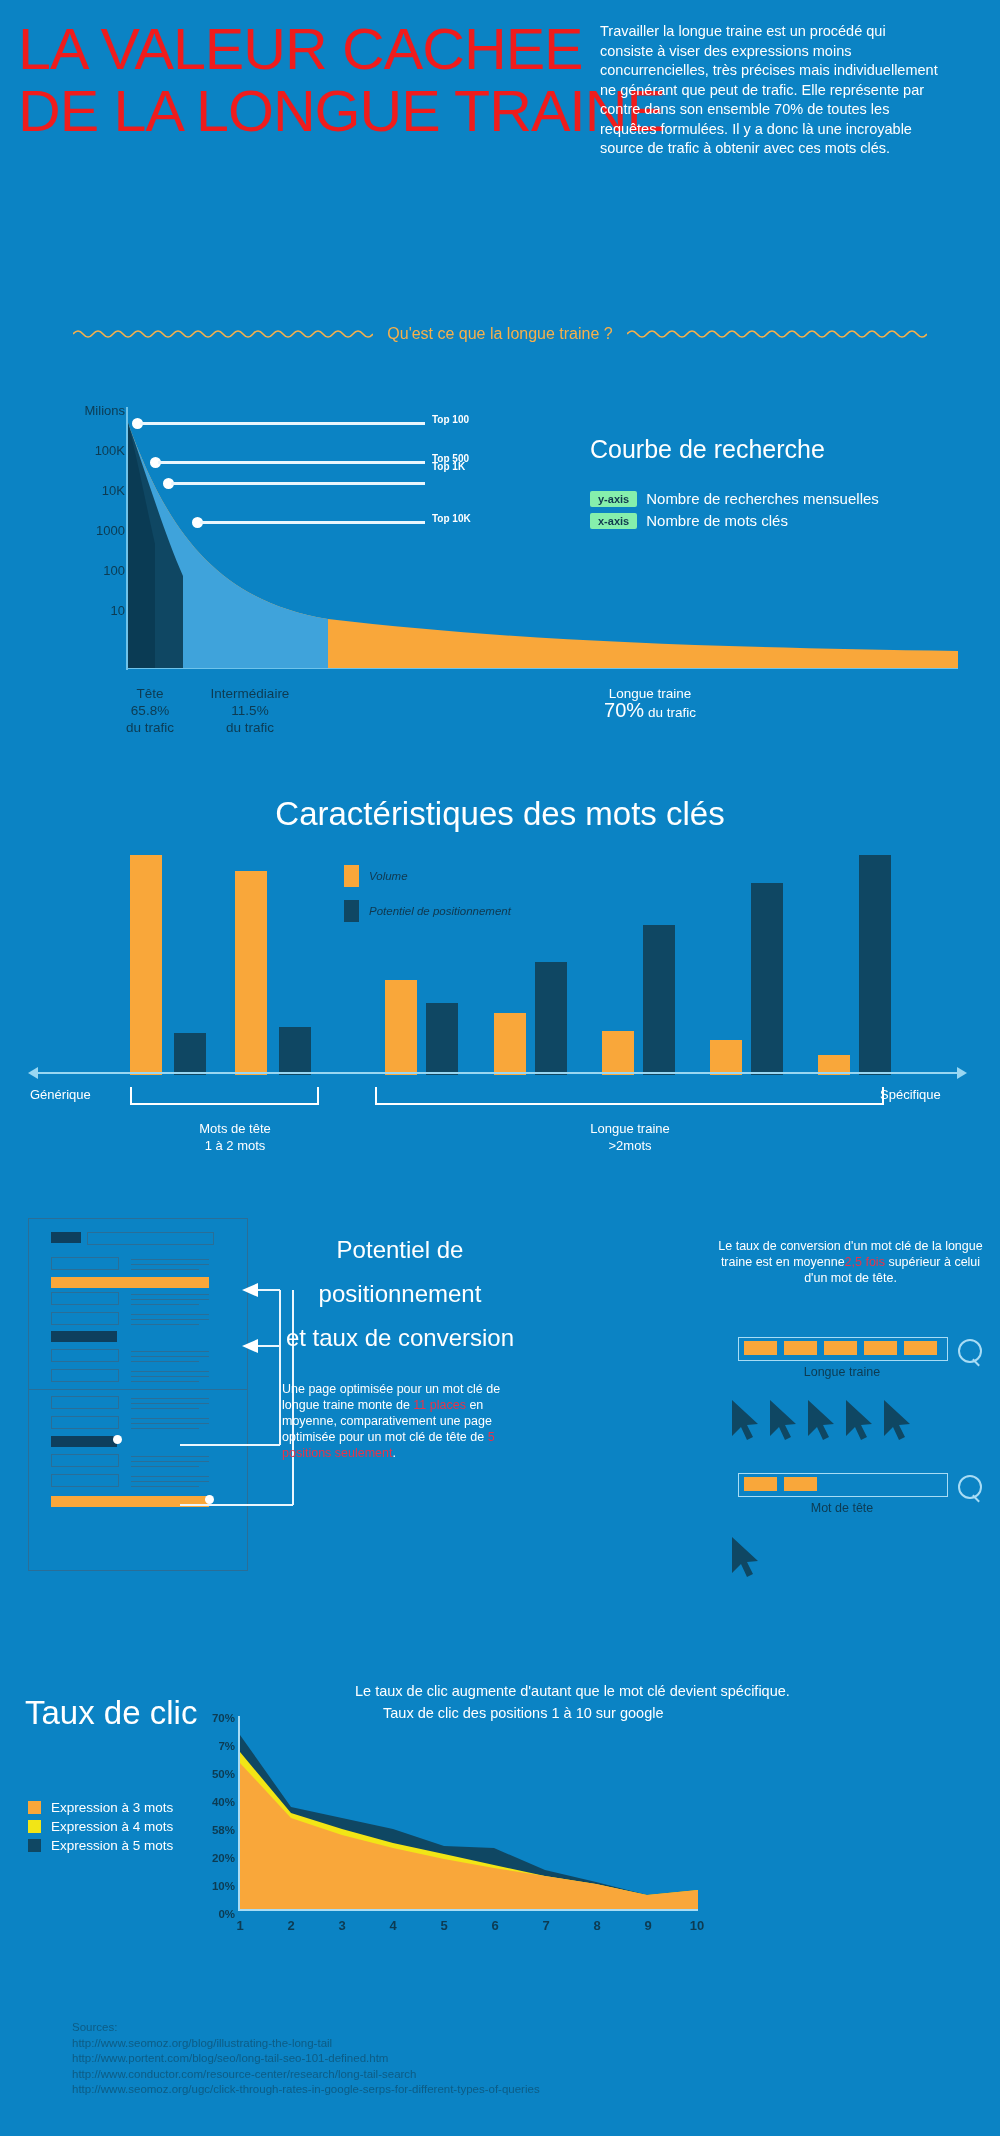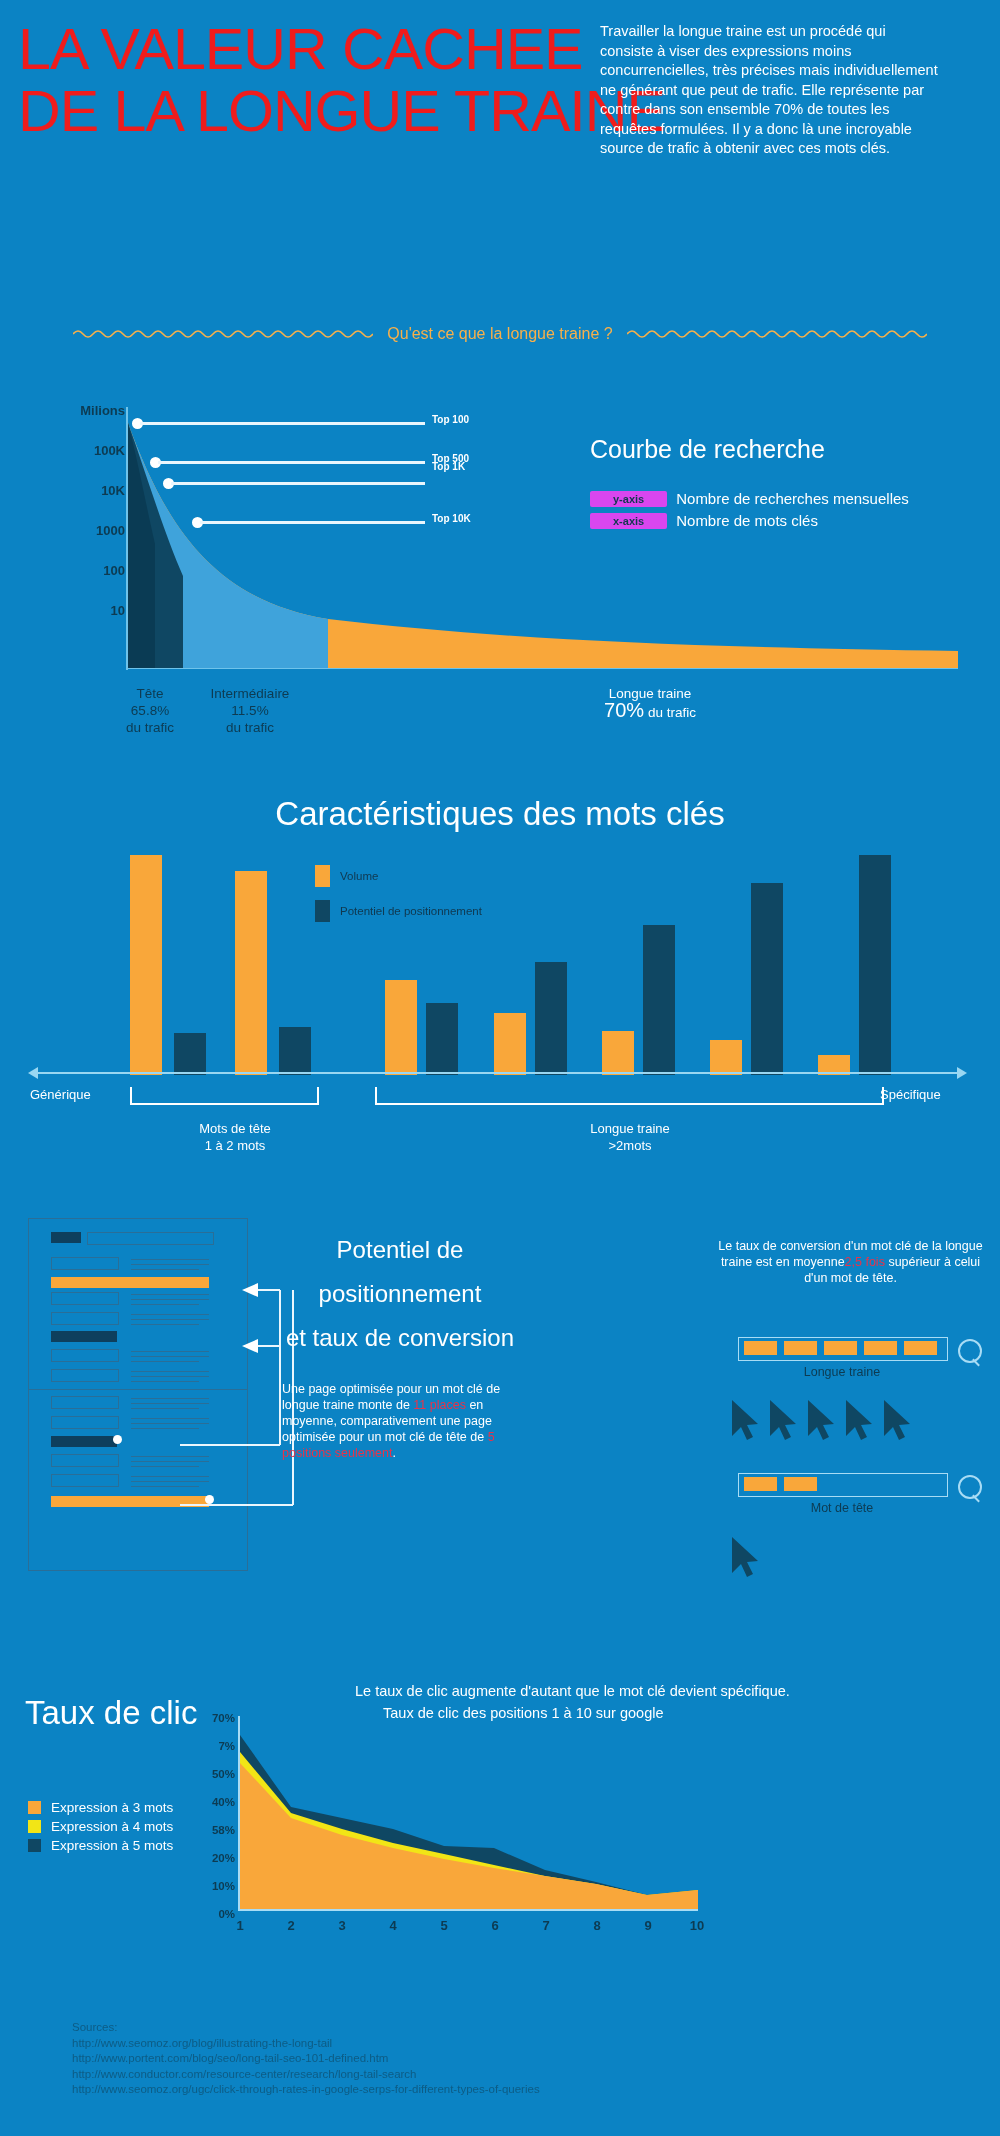--- a/index.html
+++ b/index.html
@@ -24,47 +24,47 @@
   }
 
   
   #section-banner{left:0;top:325px;width:1000px;display:flex;align-items:center;justify-content:center;gap:14px;}
   .squiggle{width:300px;height:14px;}
   #banner-label{color:#f8b04a;font-size:16px;white-space:nowrap;}
 
   
   #curve-chart{left:0;top:395px;width:1000px;height:370px;}
   #curve-yaxis-labels{left:45px;top:0;width:80px;}
-  .ylab{position:absolute;right:0;font-size:13px;font-weight:bold;color:#0d3b52;text-align:right;}
+  .ylab{position:absolute;right:0;font-size:13px;font-weight:normal;color:#0d3b52;text-align:right;}
   #curve-plot{left:128px;top:18px;width:830px;height:255px;}
   #curve-axis-v{left:126px;top:12px;width:2px;height:263px;background:#6fc3ea;}
   #curve-axis-h{left:126px;top:272px;width:832px;height:2px;background:#6fc3ea;}
 
   .callout-line{position:absolute;height:3px;background:#eaf6fd;}
   .callout-dot{position:absolute;width:11px;height:11px;border-radius:50%;background:#ffffff;}
   .callout-label{position:absolute;font-size:10px;font-weight:bold;color:#ffffff;white-space:nowrap;}
 
   #curve-side{left:590px;top:40px;width:400px;}
   #curve-side-title{font-size:25px;color:#ffffff;font-family:"Liberation Sans Narrow","Liberation Sans",sans-serif;margin-bottom:26px;}
   .axis-legend-row{display:flex;align-items:center;gap:9px;margin-bottom:5px;}
-  .axis-chip{background:#d946ef;color:#10384f;font-size:11px;font-weight:bold;padding:2px 23px;border-radius:2px;}
+  .axis-chip{background:#86efac;color:#10384f;font-size:11px;font-weight:bold;padding:2px 8px;border-radius:2px;}
   .axis-text{font-size:15px;color:#ffffff;font-family:"Liberation Sans Narrow","Liberation Sans",sans-serif;}
 
   .seg-label{position:absolute;text-align:center;color:#0d3b52;font-size:13.5px;line-height:17px;}
   .seg-label.light{color:#ffffff;}
   .seg-label .big{font-size:20px;}
 
   
   #barchart-title{left:0;top:795px;width:1000px;text-align:center;font-size:33px;
     font-family:"Liberation Sans Narrow","Liberation Sans",sans-serif;color:#ffffff;}
   #barchart{left:0;top:805px;width:1000px;height:270px;}
   .bar{position:absolute;bottom:0;}
   .bar.vol{background:#f9a73a;}
   .bar.pot{background:#0f4763;}
-  #bar-legend{left:315px;top:865px;}
+  #bar-legend{left:344px;top:865px;font-style:italic;}
   .blrow{display:flex;align-items:center;gap:10px;margin-bottom:13px;}
   .blsw{width:15px;height:22px;}
   .bltext{font-size:11.5px;color:#10384f;}
   #bar-axis{left:35px;top:1072px;width:930px;height:2px;background:#9ad7f2;}
   .arrowhead{position:absolute;width:0;height:0;border-top:6px solid transparent;border-bottom:6px solid transparent;}
   .bracket{position:absolute;border:2px solid #ffffff;border-top:none;height:16px;}
   .brlabel{position:absolute;text-align:center;font-size:13px;line-height:17px;color:#ffffff;}
   .endlabel{position:absolute;font-size:13px;color:#ffffff;}
   #serp-frame{left:28px;top:1218px;width:218px;height:170px;border:1px solid #2a6e97;}
   .sbox{position:absolute;border:1px solid #2a6e97;height:11px;}

